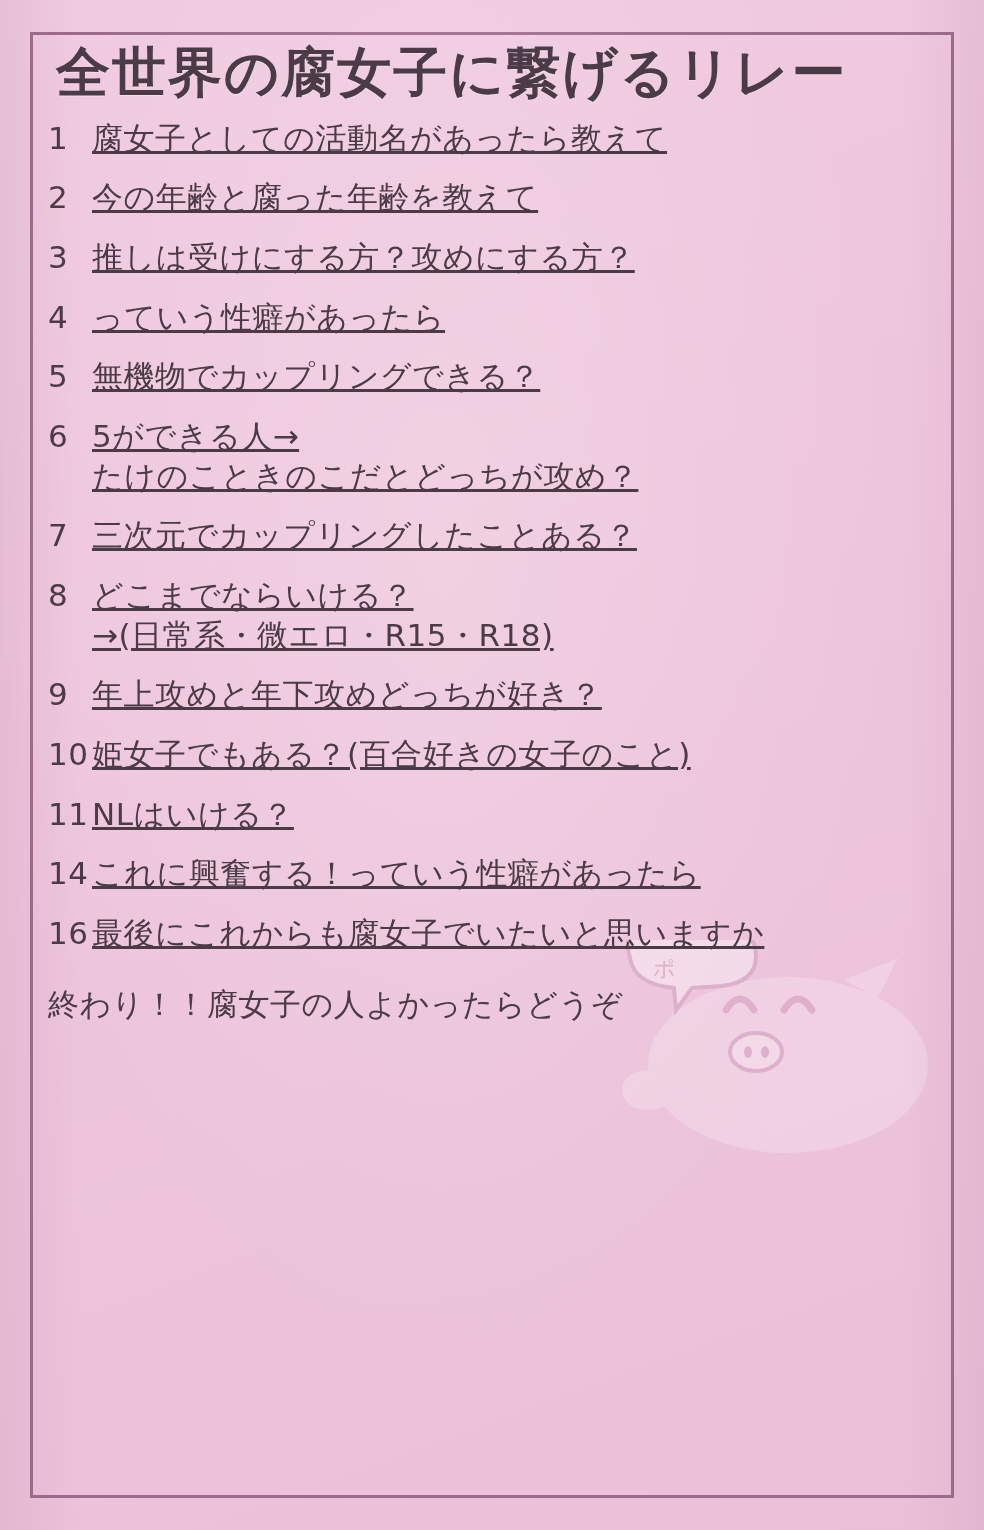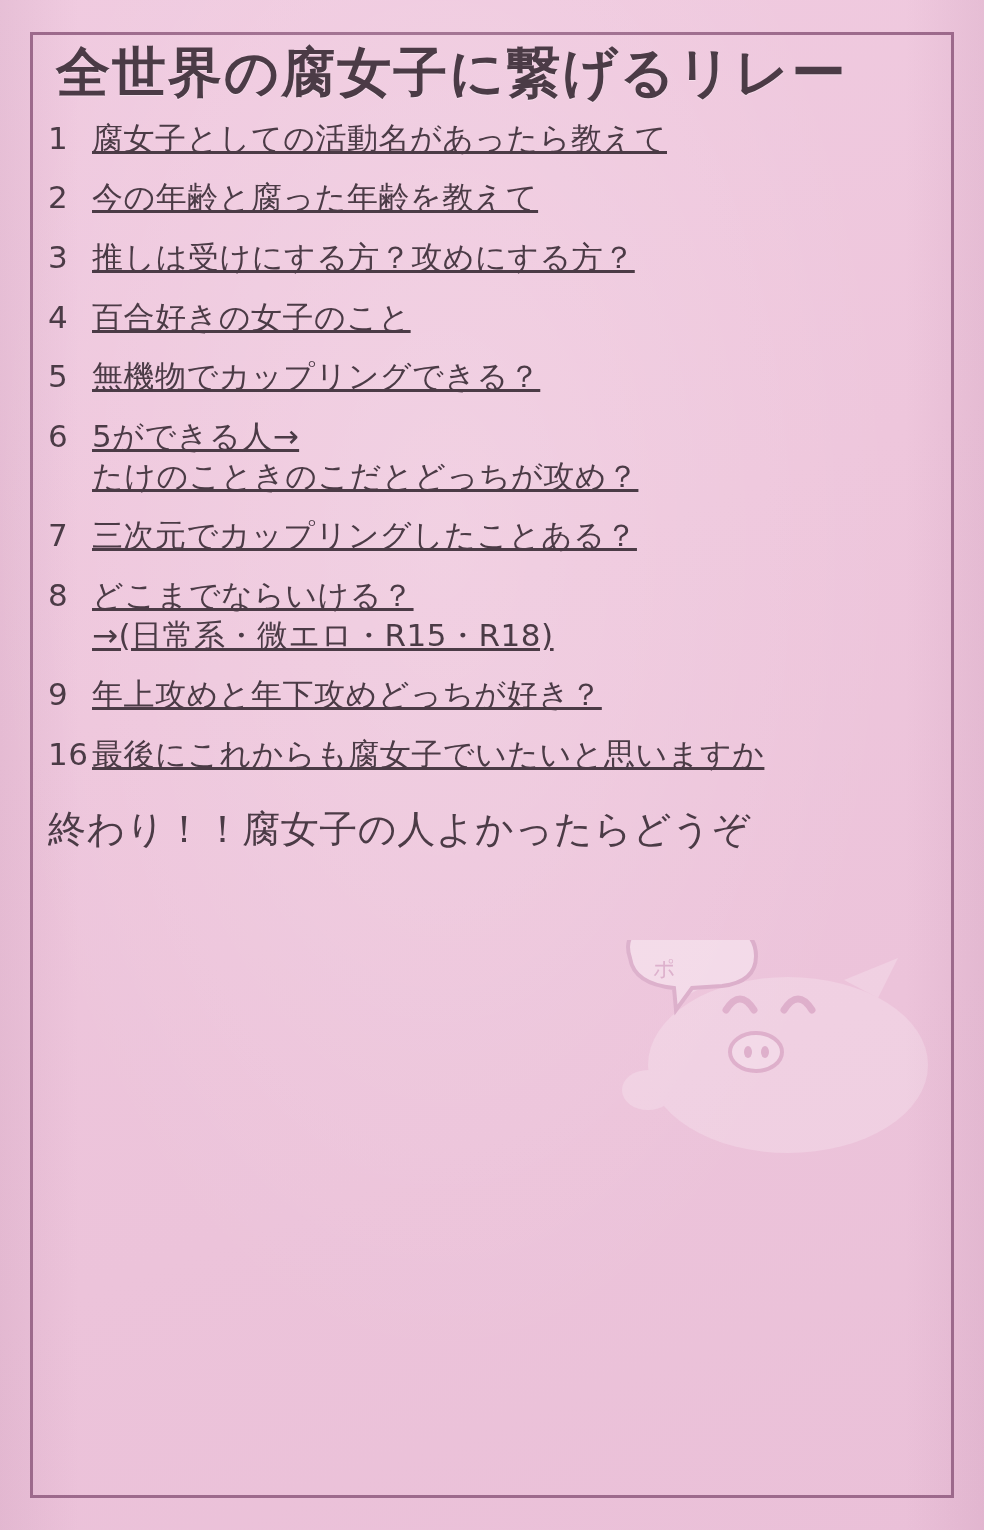--- a/index.html
+++ b/index.html
@@ -98,21 +98,21 @@
   }
   .q-text {
     flex: 1 1 auto;
     white-space: pre-line;
     text-decoration: underline;
   }
 
   .q-item.tight { margin-bottom: 24px; }
 
   .closing {
-    font-size: 38px;
+    font-size: 31px;
     line-height: 1.3;
     color: #4b3b46;
     letter-spacing: 0.5px;
     margin-top: 30px;
   }
 
   .credit {
     position: absolute;
     right: 44px;
     bottom: 12px;
@@ -165,21 +165,21 @@
       <li class="q-item">
         <span class="q-num">2</span>
         <span class="q-text">今の年齢と腐った年齢を教えて</span>
       </li>
       <li class="q-item">
         <span class="q-num">3</span>
         <span class="q-text">推しは受けにする方？攻めにする方？</span>
       </li>
       <li class="q-item">
         <span class="q-num">4</span>
-        <span class="q-text">百合好きの女子のこと</span>
+        <span class="q-text">っていう性癖があったら</span>
       </li>
       <li class="q-item">
         <span class="q-num">5</span>
         <span class="q-text">無機物でカップリングできる？</span>
       </li>
       <li class="q-item">
         <span class="q-num">6</span>
         <span class="q-text">5ができる人→
 たけのこときのこだとどっちが攻め？</span>
       </li>
@@ -189,20 +189,32 @@
       </li>
       <li class="q-item">
         <span class="q-num">8</span>
         <span class="q-text">どこまでならいける？
 →(日常系・微エロ・R15・R18)</span>
       </li>
       <li class="q-item">
         <span class="q-num">9</span>
         <span class="q-text">年上攻めと年下攻めどっちが好き？</span>
       </li>
+      <li class="q-item">
+        <span class="q-num">10</span>
+        <span class="q-text">姫女子でもある？(百合好きの女子のこと)</span>
+      </li>
+      <li class="q-item">
+        <span class="q-num">11</span>
+        <span class="q-text">NLはいける？</span>
+      </li>
+      <li class="q-item">
+        <span class="q-num">14</span>
+        <span class="q-text">これに興奮する！っていう性癖があったら</span>
+      </li>
       <li class="q-item tight">
         <span class="q-num">16</span>
         <span class="q-text">最後にこれからも腐女子でいたいと思いますか</span>
       </li>
     </ul>
 
     <div class="closing">終わり！！腐女子の人よかったらどうぞ</div>
 
   </div>
 

